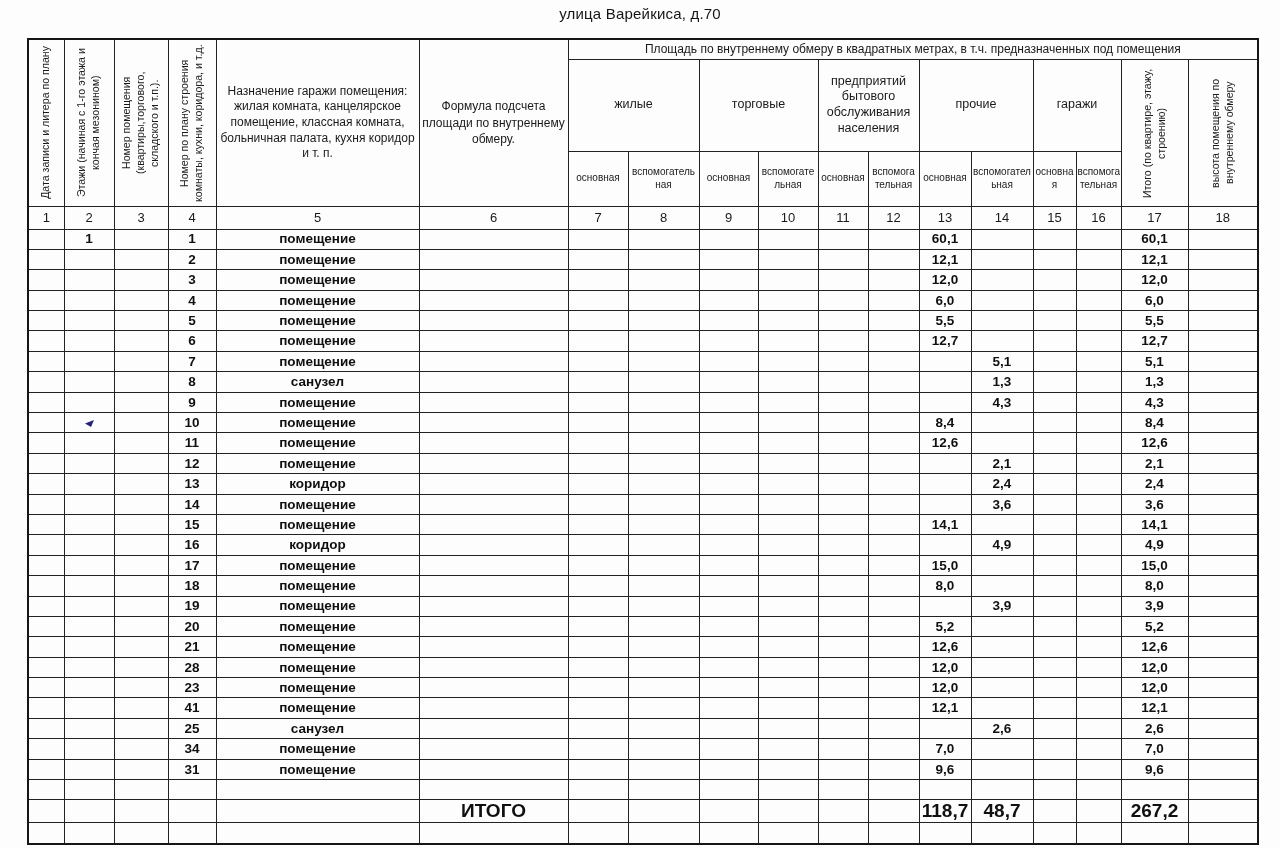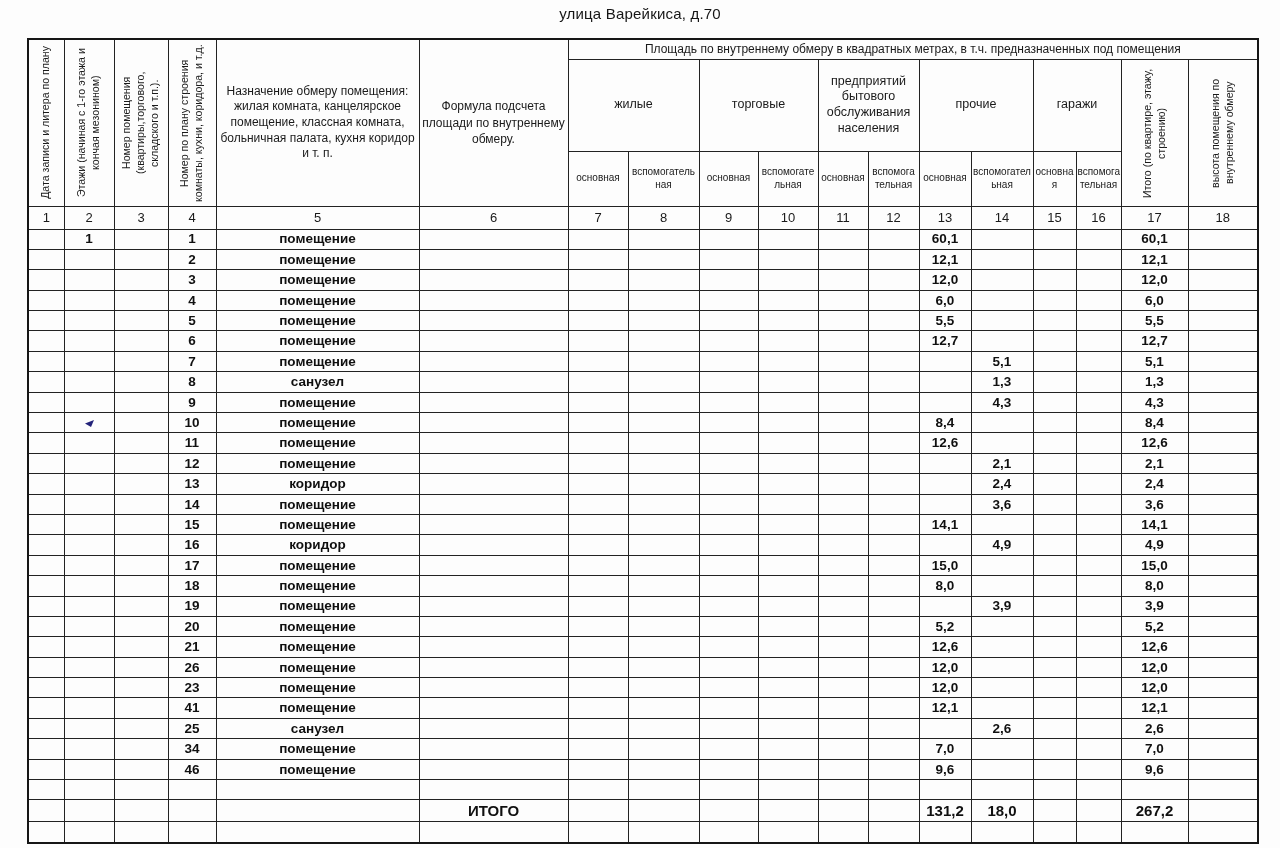--- a/index.html
+++ b/index.html
@@ -30,21 +30,21 @@
   .vh-mid  { height:143px; }
   .vtext { writing-mode:vertical-rl; transform:rotate(180deg);
            font-size:10.6px; line-height:1.3; text-align:center; max-height:158px; }
   .vh-mid .vtext { max-height:138px; }
 
   .nums td { height:23px; font-size:13px; }
 
   .data-row td { height:20.4px; font-size:13.5px; line-height:1; }
   td.b { font-weight:bold; color:#101010; }
   .spacer-row td { height:20px; }
-  .totals-row td { height:22px; font-size:15px; }
+  .totals-row td { height:22px; font-size:19px; }
   .last-row td { height:21px; }
 
   .pen-mark { display:inline-block; line-height:0; vertical-align:middle; }
 </style>
 </head>
 <body>
 
 <div class="page">
 
   <div class="doc-title">улица Варейкиса, д.70</div>
@@ -87,21 +87,21 @@
         <td rowspan="3">
           <div class="vcell vh-tall">
               <div class="vtext">Номер помещения (квартиры,торгового, складского и т.п.).</div>
             </div>
         </td>
         <td rowspan="3">
           <div class="vcell vh-tall">
               <div class="vtext">Номер по плану строения комнаты, кухни, коридора, и т.д.</div>
             </div>
         </td>
-        <td rowspan="3" class="hd5">Назначение обмеру помещения: жилая комната, канцелярское помещение, классная комната, больничная палата, кухня коридор и т. п.</td>
+        <td rowspan="3" class="hd5">Назначение гаражи помещения: жилая комната, канцелярское помещение, классная комната, больничная палата, кухня коридор и т. п.</td>
         <td rowspan="3" class="hd6">Формула подсчета площади по внутреннему обмеру.</td>
         <td colspan="12" class="area-hd">Площадь по внутреннему обмеру в квадратных метрах, в т.ч. предназначенных под помещения</td>
       </tr>
       <tr class="hdr-b">
         <td colspan="2">жилые</td>
         <td colspan="2">торговые</td>
         <td colspan="2">предприятий бытового обслуживания населения</td>
         <td colspan="2">прочие</td>
         <td colspan="2">гаражи</td>
         <td rowspan="2">
@@ -576,21 +576,21 @@
           <td class="b"></td>
           <td></td>
           <td></td>
           <td class="b">12,6</td>
           <td></td>
         </tr>
         <tr class="data-row">
           <td></td>
           <td class="b"></td>
           <td></td>
-          <td class="b">26</td>
+          <td class="b">28</td>
           <td class="b">помещение</td>
           <td></td>
           <td></td>
           <td></td>
           <td></td>
           <td></td>
           <td></td>
           <td></td>
           <td class="b">12,0</td>
           <td class="b"></td>
@@ -676,21 +676,21 @@
           <td class="b"></td>
           <td></td>
           <td></td>
           <td class="b">7,0</td>
           <td></td>
         </tr>
         <tr class="data-row">
           <td></td>
           <td class="b"></td>
           <td></td>
-          <td class="b">46</td>
+          <td class="b">31</td>
           <td class="b">помещение</td>
           <td></td>
           <td></td>
           <td></td>
           <td></td>
           <td></td>
           <td></td>
           <td></td>
           <td class="b">9,6</td>
           <td class="b"></td>
@@ -725,22 +725,22 @@
           <td></td>
           <td class="b"></td>
           <td class="b"></td>
           <td class="b">ИТОГО</td>
           <td></td>
           <td></td>
           <td></td>
           <td></td>
           <td></td>
           <td></td>
-          <td class="b">131,2</td>
-          <td class="b">18,0</td>
+          <td class="b">118,7</td>
+          <td class="b">48,7</td>
           <td></td>
           <td></td>
           <td class="b">267,2</td>
           <td></td>
         </tr>
         <tr class="spacer-row last-row">
           <td></td>
           <td class="b"></td>
           <td></td>
           <td class="b"></td>

